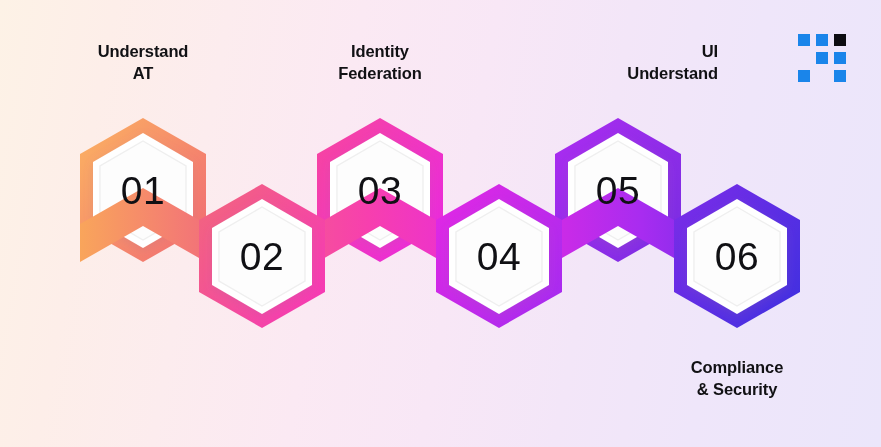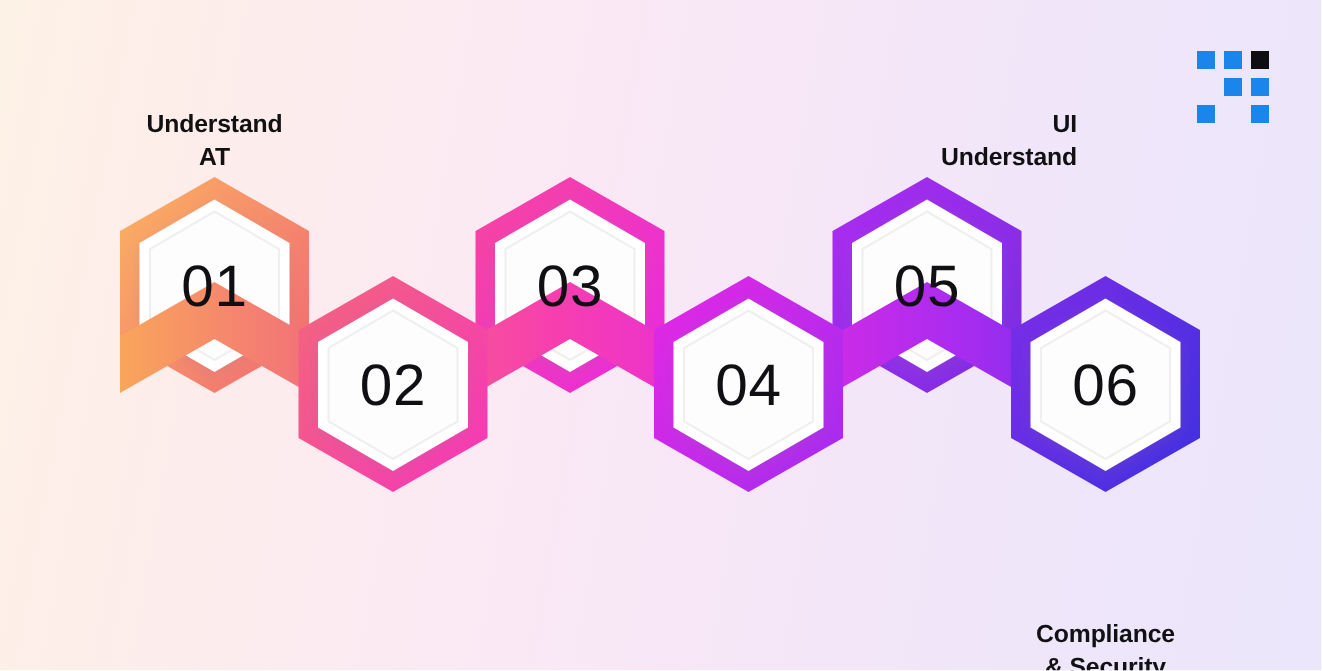--- a/index.html
+++ b/index.html
@@ -24,21 +24,20 @@
   .lbl{
     position:absolute;
     text-align:center;
     color:#111114;
     font-size:16.5px;
     font-weight:700;
     line-height:22px;
     letter-spacing:-0.1px;
     white-space:pre-line;
     pointer-events:none;
-    margin-top:32px;
   }
   .lbl-top{width:200px;}
   .lbl-bot{width:200px;}
 
   .numtxt{
     font-size:39px;
     font-weight:400;
     fill:#101014;
     font-family:"Liberation Sans","DejaVu Sans",sans-serif;
     letter-spacing:0.5px;
@@ -144,22 +143,23 @@
       <text class="numtxt" x="143" y="204" text-anchor="middle">01</text>
       <text class="numtxt" x="262" y="270" text-anchor="middle">02</text>
       <text class="numtxt" x="380" y="204" text-anchor="middle">03</text>
       <text class="numtxt" x="499" y="270" text-anchor="middle">04</text>
       <text class="numtxt" x="618" y="204" text-anchor="middle">05</text>
       <text class="numtxt" x="737" y="270" text-anchor="middle">06</text>
     </g>
   </svg>
 
   <div class="lbl lbl-top" style="left:43px;top:40px;"><span>Understand</span><br><span>AT</span></div>
+  <div class="lbl lbl-top" style="left:280px;top:40px;"><span>Identity</span><br><span>Federation</span></div>
   <div class="lbl lbl-top" style="left:518px;top:40px;text-align:right;"><span>UI</span><br><span>Understand</span></div>
-  <div class="lbl lbl-bot" style="left:637px;top:380px;"><span>Compliance</span><br><span>&amp; Security</span></div>
+  <div class="lbl lbl-bot" style="left:637px;top:356px;"><span>Compliance</span><br><span>&amp; Security</span></div>
 
   <div id="dots">
       <div class="dot" style="left: 0px; top: 0px; background: rgb(26, 133, 234);"></div>
       <div class="dot" style="left: 18px; top: 0px; background: rgb(26, 133, 234);"></div>
       <div class="dot" style="left: 36px; top: 0px; background: rgb(13, 13, 18);"></div>
       <div class="dot" style="left: 18px; top: 18px; background: rgb(26, 133, 234);"></div>
       <div class="dot" style="left: 36px; top: 18px; background: rgb(26, 133, 234);"></div>
       <div class="dot" style="left: 0px; top: 36px; background: rgb(26, 133, 234);"></div>
       <div class="dot" style="left: 36px; top: 36px; background: rgb(26, 133, 234);"></div>
     </div>

